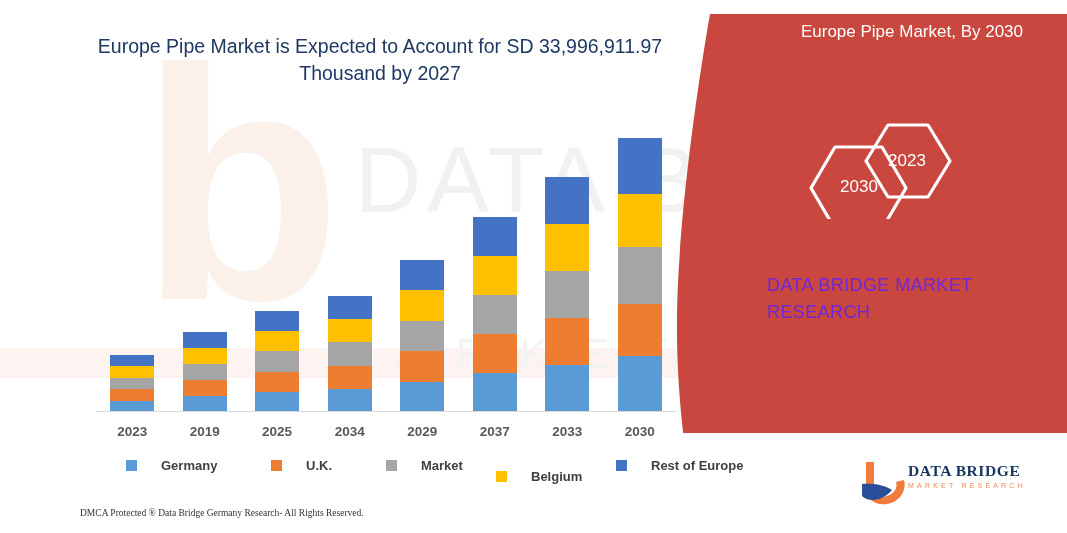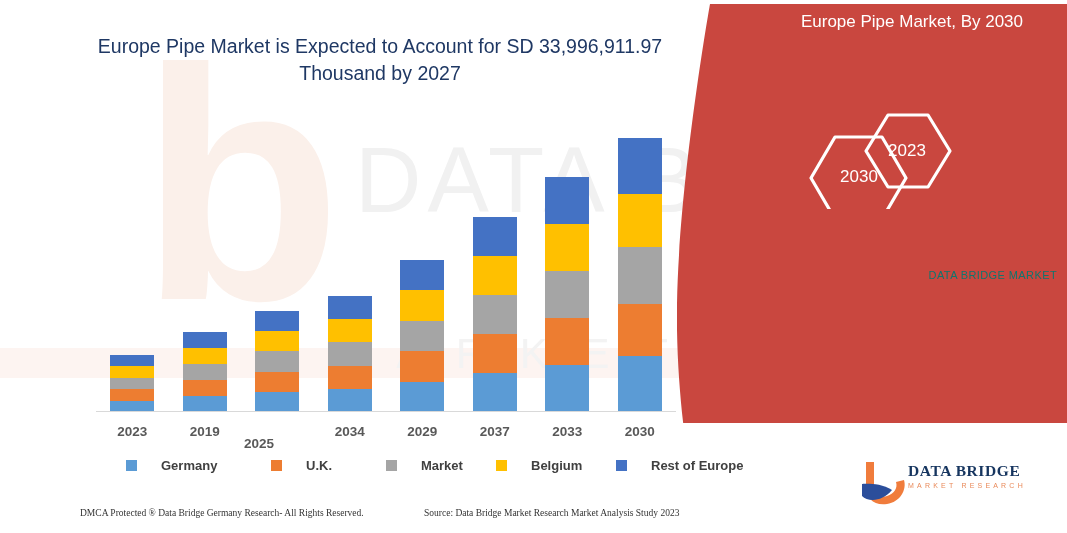--- a/index.html
+++ b/index.html
@@ -59,30 +59,30 @@
   .footer-left{
     position:absolute;left:80px;top:508px;font-size:9.5px;color:#333;
     font-family:"Liberation Serif",serif;white-space:nowrap;
   }
   .footer-right{
     position:absolute;left:424px;top:508px;font-size:9.5px;color:#333;
     font-family:"Liberation Serif",serif;white-space:nowrap;
   }
 
   
-  .redpanel{position:absolute;right:0;top:4px;width:390px;height:419px;overflow:hidden;}
+  .redpanel{position:absolute;right:0;top:14px;width:390px;height:419px;overflow:hidden;}
   .redpanel svg{position:absolute;left:0;top:0;}
   .rp-title{
     position:absolute;left:0;top:8px;width:390px;padding-left:80px;
     box-sizing:border-box;text-align:center;
     color:#ffffff;font-size:17px;white-space:nowrap;
   }
   .rp-brand{
-    position:absolute;left:90px;top:258px;width:290px;text-align:right;
-    color:#0f766e;font-size:11px;line-height:27px;letter-spacing:.4px;
+    position:absolute;left:90px;top:258px;width:290px;text-align:left;
+    color:#6d28d9;font-size:18px;line-height:27px;letter-spacing:.4px;
   }
   .hexwrap{position:absolute;left:115px;top:95px;width:250px;height:110px;}
   .hexlabel{
     position:absolute;color:#fff;font-size:17px;text-align:center;
   }
 
   
   .logo{position:absolute;left:860px;top:458px;width:200px;height:52px;}
   .logo-text{position:absolute;left:48px;top:4px;}
   .logo-main{font-size:15.5px;color:#16355f;letter-spacing:.6px;font-family:"Liberation Serif",serif;font-weight:bold;white-space:nowrap;}
@@ -157,71 +157,71 @@
         <div class="seg" style="flex: 0.193429 1 0px; background: rgb(255, 192, 0);"></div>
         <div class="seg" style="flex: 0.208019 1 0px; background: rgb(165, 165, 165);"></div>
         <div class="seg" style="flex: 0.189782 1 0px; background: rgb(237, 125, 49);"></div>
         <div class="seg" style="flex: 0.204401 1 0px; background: rgb(91, 155, 213);"></div>
       </div>
     </div>
   <div class="axis-line"></div>
   <div class="xlabels" id="xlabels">
       <div class="xlab" style="left: 6.25px;">2023</div>
       <div class="xlab" style="left: 78.75px;">2019</div>
-      <div class="xlab" style="left: 133px; margin-top: 12px;">2025</div>
+      <div class="xlab" style="left: 151px;">2025</div>
       <div class="xlab" style="left: 223.75px;">2034</div>
       <div class="xlab" style="left: 296.25px;">2029</div>
       <div class="xlab" style="left: 368.75px;">2037</div>
       <div class="xlab" style="left: 441.25px;">2033</div>
       <div class="xlab" style="left: 513.75px;">2030</div>
     </div>
 
   <div class="legend" id="legend">
       <div class="lg-item" style="left: 30px;">
         <span class="lg-swatch" style="background: rgb(91, 155, 213);"></span>
         <span class="lg-text">Germany</span>
       </div>
       <div class="lg-item" style="left: 175px;">
         <span class="lg-swatch" style="background: rgb(237, 125, 49);"></span>
         <span class="lg-text">U.K.</span>
       </div>
       <div class="lg-item" style="left: 290px;">
         <span class="lg-swatch" style="background: rgb(165, 165, 165);"></span>
         <span class="lg-text">Market</span>
       </div>
-      <div class="lg-item" style="left: 400px;">
+      <div class="lg-item" style="left: 400px; margin-top: 11px;">
         <span class="lg-swatch" style="background: rgb(255, 192, 0);"></span>
         <span class="lg-text">Belgium</span>
       </div>
       <div class="lg-item" style="left: 520px;">
         <span class="lg-swatch" style="background: rgb(68, 114, 196);"></span>
         <span class="lg-text">Rest of Europe</span>
       </div>
     </div>
 
   <div class="footer-left">DMCA Protected ® Data Bridge Germany Research-  All Rights Reserved.</div>
-  <div class="footer-right">Source: Data Bridge Market Research  Market Analysis Study 2023</div>
 
   <div class="redpanel">
     <svg width="390" height="533" viewBox="0 0 390 533">
       <path d="M 33 0 L 390 0 L 390 533 L 25 533 C 25 533 -2 420 0 300 C 2 175 33 0 33 0 Z" fill="#C9473F"></path>
     </svg>
     <div class="rp-title">Europe Pipe Market, By 2030</div>
 
     <div class="hexwrap">
       <svg width="250" height="110" viewBox="0 0 250 110">
         <polygon points="96,16 136,16 158,52 136,88 96,88 74,52" fill="none" stroke="#ffffff" stroke-width="3.2" stroke-linejoin="round"></polygon>
         <polygon points="43,38 90,38 114,79 90,120 43,120 19,79" fill="none" stroke="#ffffff" stroke-width="3.2" stroke-linejoin="round"></polygon>
       </svg>
       <div class="hexlabel" style="left:80px;top:42px;width:70px;">2023</div>
       <div class="hexlabel" style="left:32px;top:68px;width:70px;">2030</div>
     </div>
 
     <div class="rp-brand">
       <div>DATA BRIDGE MARKET</div>
+      <div>RESEARCH</div>
     </div>
   </div>
 
   <div class="logo">
     <svg width="48" height="50" viewBox="0 0 48 50">
       <path d="M6 4 L14 4 L14 30 C14 36 20 40 27 38 C34 36 38 30 36 24 L44 22 C47 32 40 44 27 46 C14 48 6 40 6 30 Z" fill="#F07C3C"></path>
       <path d="M2 26 C2 26 20 24 32 32 C22 44 8 44 2 38 Z" fill="#2B4E9B"></path>
     </svg>
     <div class="logo-text">
       <div class="logo-main">DATA BRIDGE</div>

